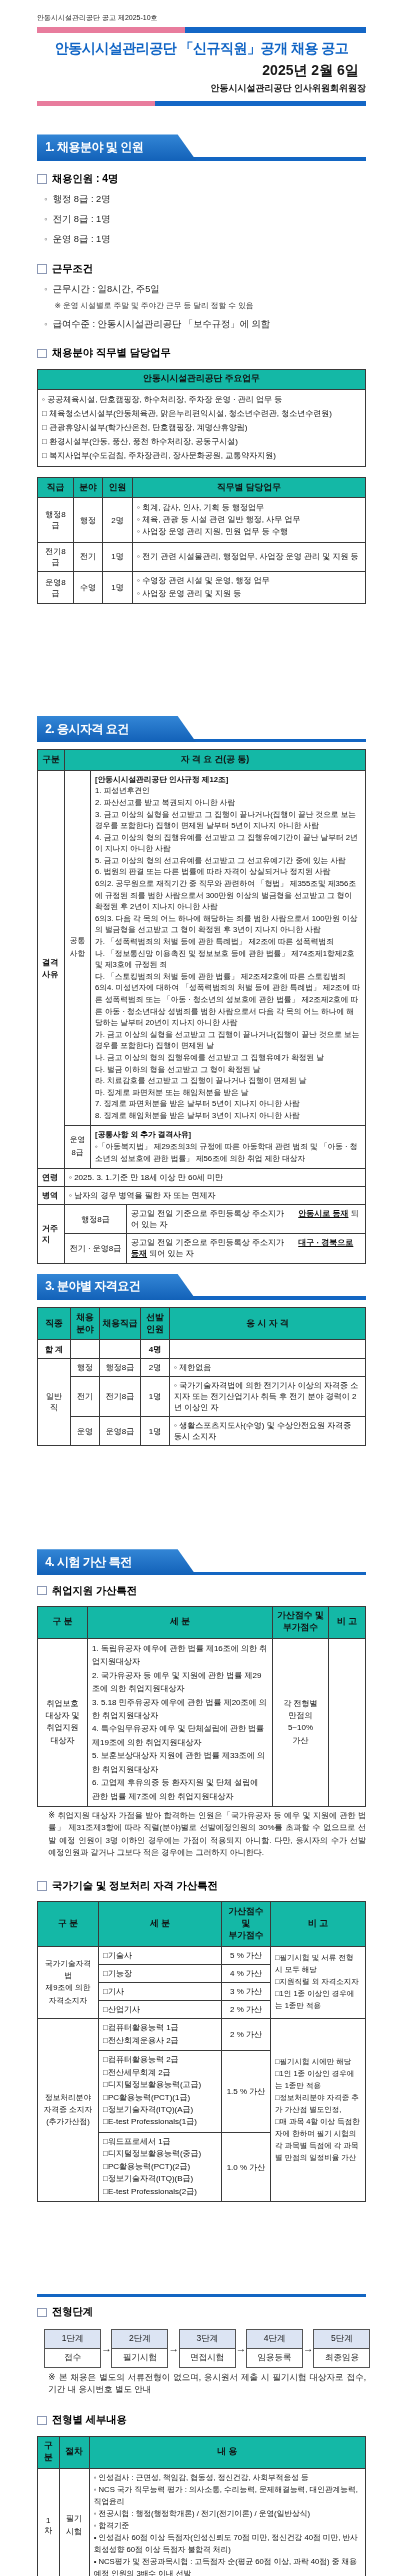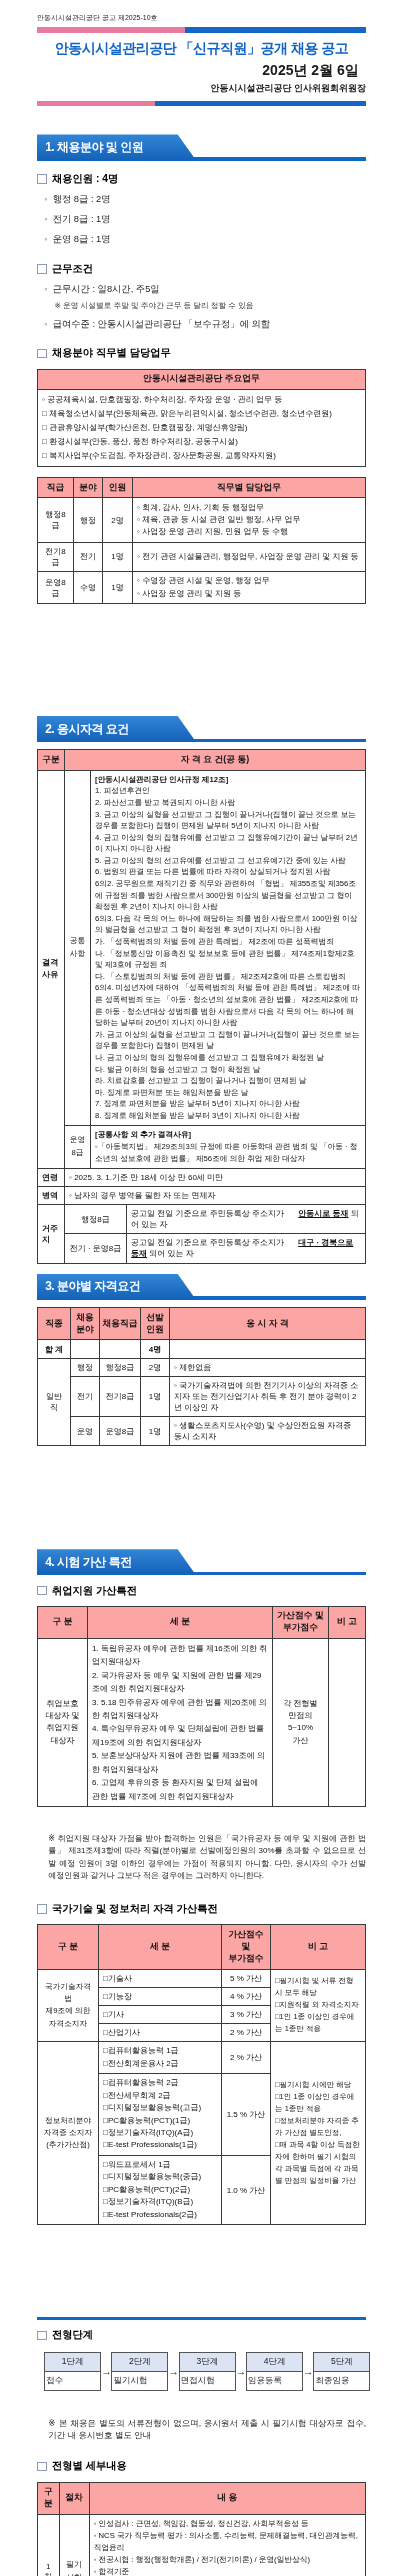--- a/index.html
+++ b/index.html
@@ -21,31 +21,31 @@
     padding:4.6px 27px 4.6px 8.2px;min-width:124px;
     clip-path:polygon(0 0,calc(100% - 18.5px) 0,100% 100%,0 100%);}
   .sec-underline{height:3.6px;background:#1366c3;margin-top:-3.6px;position:relative;z-index:1;}
   .h2{display:flex;align-items:center;font-size:10.3px;font-weight:bold;color:#000;margin-top:15.5px;}
   .h2 .sqr{display:inline-block;width:7.7px;height:7.7px;border:1px solid #8d99b5;margin-right:5.2px;flex:none;}
   .b1{margin-top:7.2px;font-size:9.3px;color:#222;padding-left:7.2px;}
   .b1 .dot{color:#555;margin-right:5.2px;}
   .note{margin-top:4.6px;font-size:7.7px;color:#333;padding-left:17.5px;}
   table{border-collapse:collapse;width:100%;table-layout:fixed;}
   .tbl{margin-top:8.2px;border:1px solid #3a3a3a;}
-  .tbl th{background:#fca5a5;border:0.5px solid #3a3a3a;font-size:8.8px;font-weight:bold;
+  .tbl th{background:#14b8a6;border:0.5px solid #3a3a3a;font-size:8.8px;font-weight:bold;
           padding:3.6px 2.1px;color:#111;white-space:pre-line;}
   .tbl td{border:0.5px solid #3a3a3a;font-size:8px;padding:3.1px 4.1px;vertical-align:middle;color:#111;}
   .tbl td.c{text-align:center;}
   .pre{white-space:pre-line;line-height:12.4px;}
   .lab{font-weight:bold;text-align:left;word-break:break-all;margin-top:8px;}
-  .big-note{margin-top:26px;font-size:8px;line-height:12.4px;color:#222;padding-left:11.3px;text-align:justify;}
+  .big-note{margin-top:3px;font-size:8px;line-height:12.4px;color:#222;padding-left:11.3px;text-align:justify;}
   .steps{display:flex;align-items:center;margin-top:9.3px;padding-left:7.2px;}
   .step{border:1px solid #555;width:55px;flex:none;}
   .step .t{background:#dce4f3;text-align:center;font-size:8.5px;padding:3.1px 1px;border-bottom:0.8px solid #555;}
-  .step .b{text-align:left;font-size:8.5px;padding:3.1px 1px;background:#fff;}
+  .step .b{text-align:center;font-size:8.5px;padding:3.1px 1px;background:#fff;}
   .arrow{flex:1;text-align:center;font-size:10.3px;color:#333;}
   .ul-b{font-weight:bold;text-decoration:underline;margin-left:12px;}
   .sp{width:100%;}
 </style>
 </head>
 <body>
 
 <div class="page">
   <div class="inner">
 

